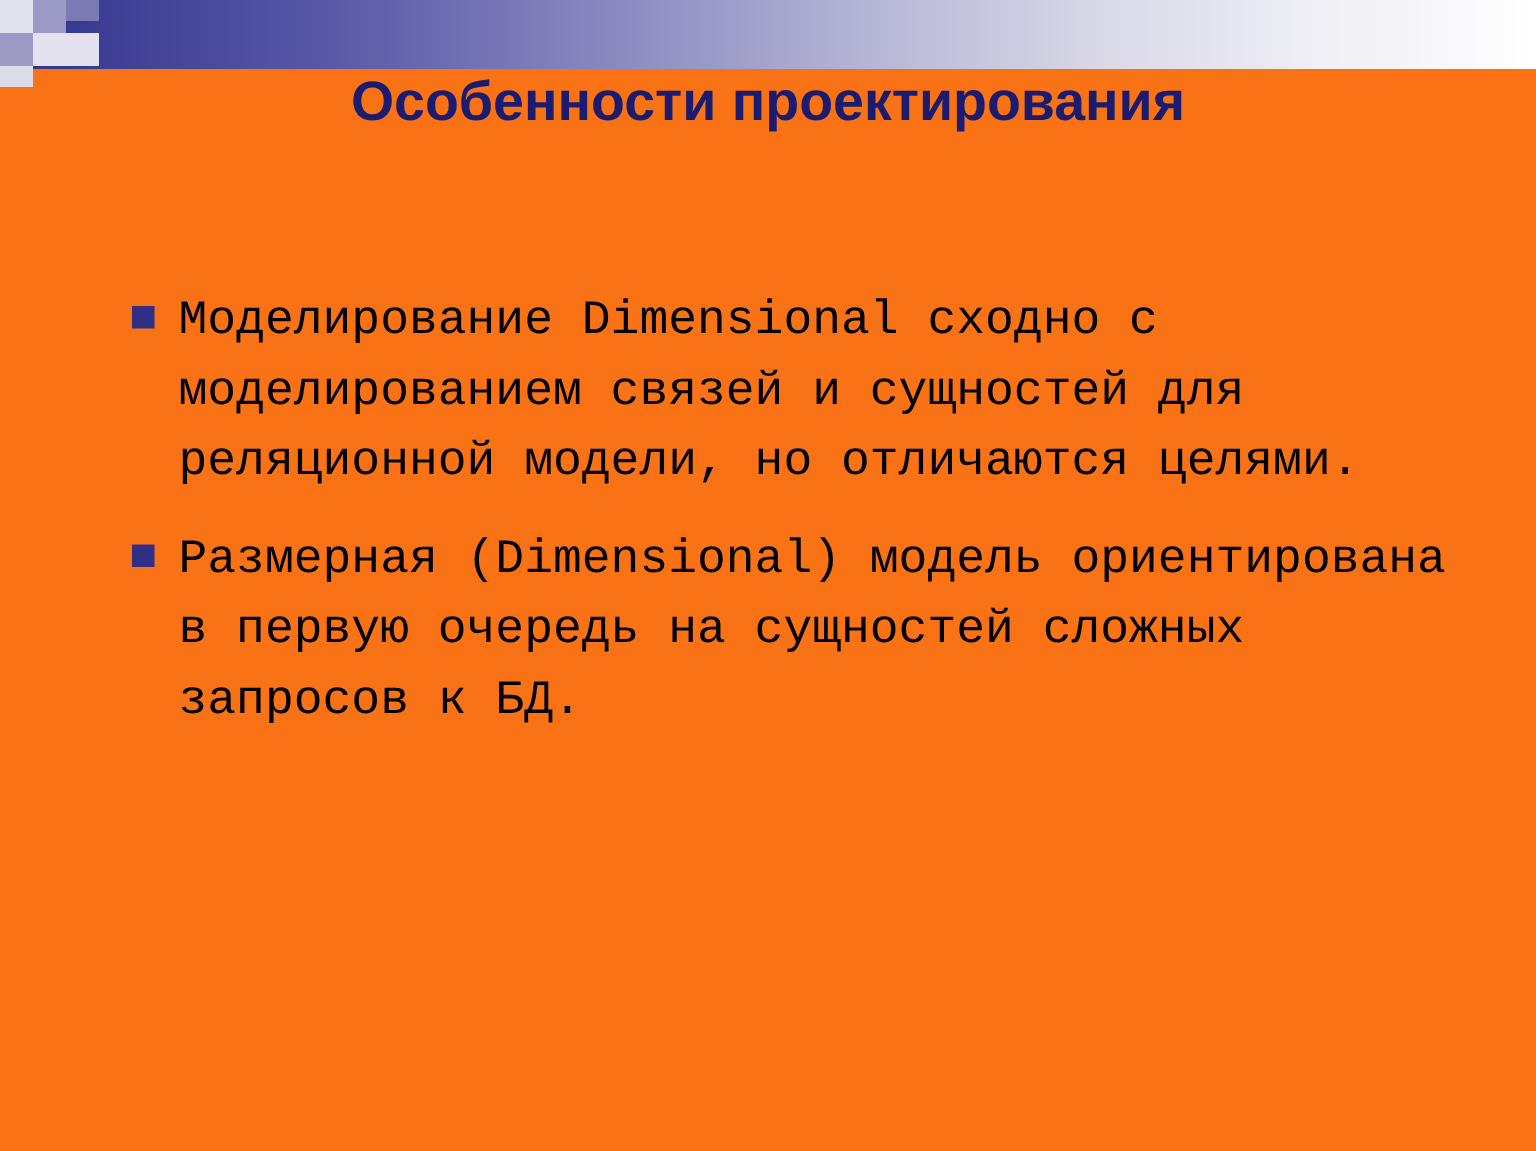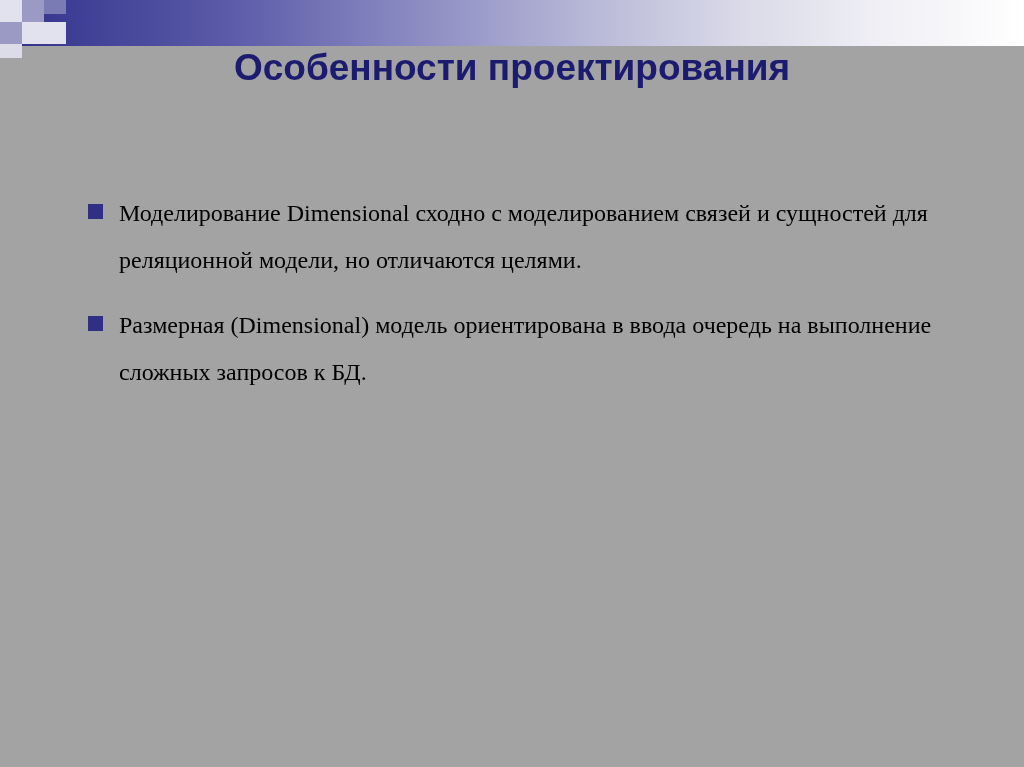--- a/index.html
+++ b/index.html
@@ -10,21 +10,21 @@
     width: 1024px;
     height: 767px;
     background: #ffffff;
     font-family: "Liberation Sans", sans-serif;
     overflow: hidden;
   }
   .slide {
     position: relative;
     width: 1024px;
     height: 767px;
-    background: #a3a3a3;
+    background: #f97316;
   }
 
   
   .header-band {
     position: absolute;
     top: 0;
     left: 0;
     width: 1024px;
     height: 46px;
     background: linear-gradient(to right, #2f2f86 0%, #3c3c93 6%, #5a5aa8 22%, #8f8fc4 42%, #b9b9d8 58%, #d9d9e8 72%, #eeeef4 85%, #ffffff 100%);
@@ -64,24 +64,24 @@
   }
   .bullet-marker {
     flex: 0 0 auto;
     width: 15px;
     height: 15px;
     background: #2f2f86;
     margin-top: 14px;
     margin-right: 16px;
   }
   .bullet-text {
-    font-size: 24px;
+    font-size: 32px;
     line-height: 47px;
     color: #000000;
-    font-family: Liberation Serif, serif;
+    font-family: Liberation Mono, monospace;
   }
   .b2 .bullet-text { }
 
   
   .page-number {
     position: absolute;
     left: 58px;
     top: 768px;
     font-size: 13px;
     color: #3b3b3b;
@@ -106,20 +106,20 @@
   <div class="body">
 
     <div class="bullet b1">
       <div class="bullet-marker"></div>
       <div class="bullet-text">Моделирование Dimensional сходно с моделированием связей и сущностей для реляционной модели, но отличаются целями.</div>
     </div>
 
 
     <div class="bullet b3">
       <div class="bullet-marker"></div>
-      <div class="bullet-text">Размерная (Dimensional) модель ориентирована в ввода очередь на выполнение сложных запросов к БД.</div>
+      <div class="bullet-text">Размерная (Dimensional) модель ориентирована в первую очередь на сущностей сложных запросов к БД.</div>
     </div>
 
   </div>
 
   <div class="page-number">16</div>
 
 </div>
 
 </body></html>

